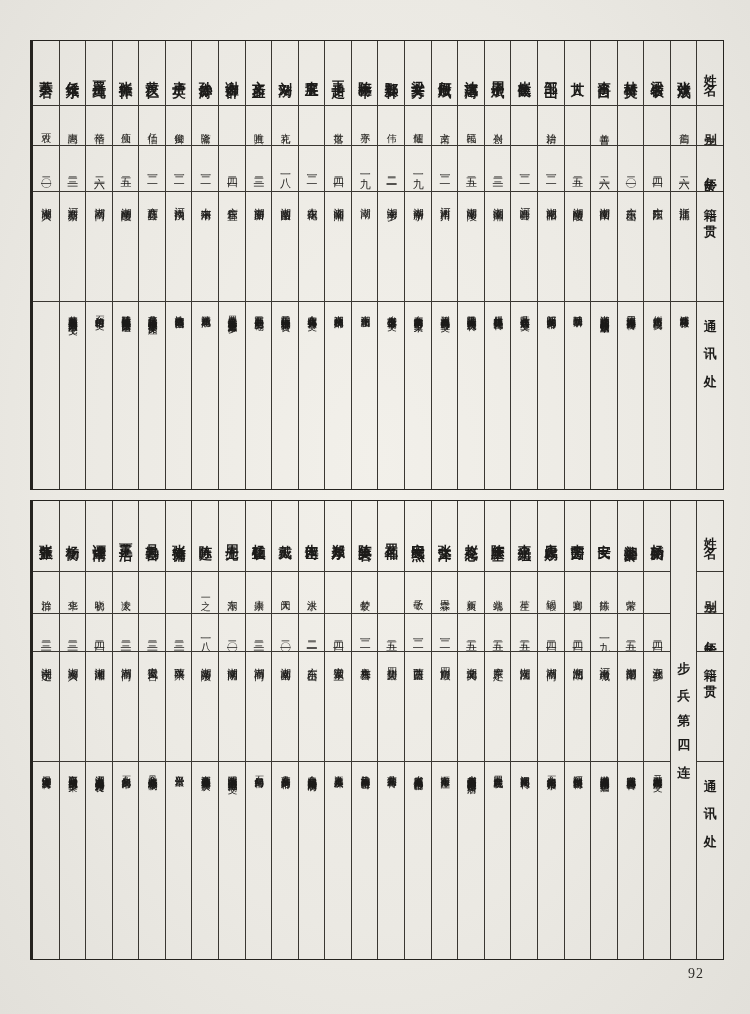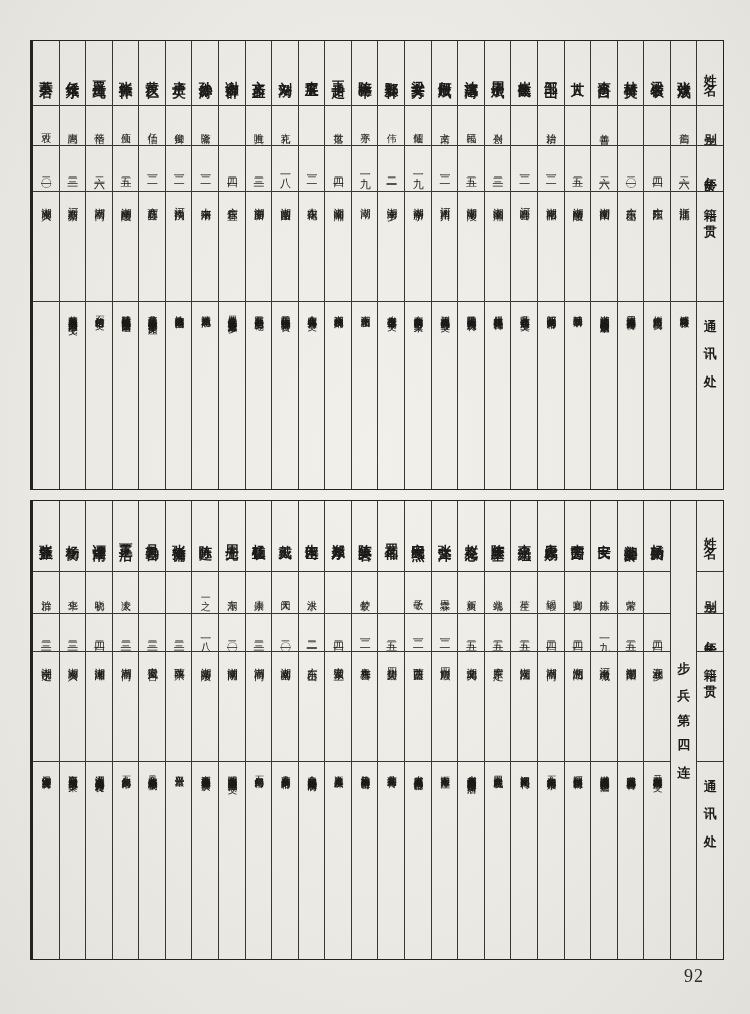--- a/index.html
+++ b/index.html
@@ -57,21 +57,21 @@
   .label-col .cell-contact{padding-top:38px;}
   .label-col .cell-contact .vtext{letter-spacing:28px;}
 
   
   .section-col{justify-content:center;}
   .section-cell{flex:1 1 auto;border-top:none;padding-top:150px;}
   .section-cell .vtext{font-size:13px;font-weight:600;letter-spacing:26px;}
 
   .page-number{
     position:absolute;right:46px;top:966px;
-    font-size:18px;letter-spacing:1px;color:#2e2c28;
+    font-size:14px;letter-spacing:1px;color:#2e2c28;
     font-family:"Liberation Serif","DejaVu Serif",serif;
   }
 </style>
 </head>
 <body>
 
 <div class="roster" id="table-top">
     <div class="col label-col">
       <div class="cell cell-name">
         <span class="vtext">姓名</span>

